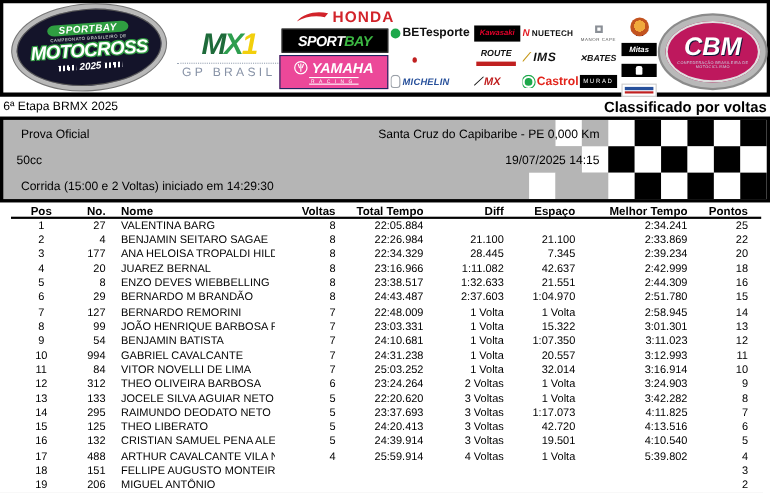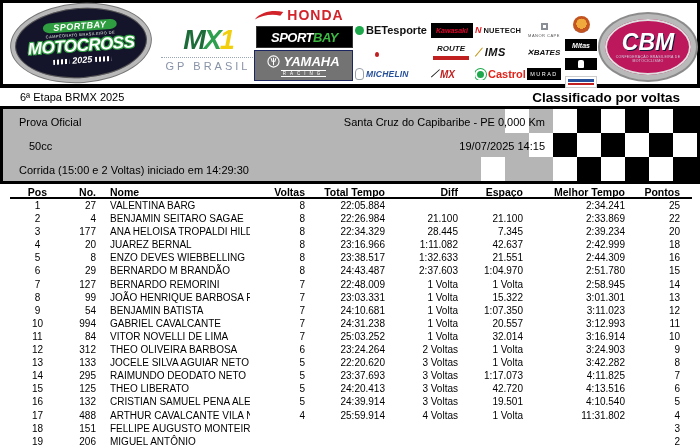--- a/index.html
+++ b/index.html
@@ -26,28 +26,28 @@
     background:repeating-linear-gradient(90deg,#fff 0 2px,#14142a 2px 4px); }
 
   
   .mx1 { position:absolute; left:158px; top:24px; width:94px; text-align:center; }
   .mx1-word { font-size:27px; font-weight:800; font-style:italic; line-height:1; letter-spacing:-2px; }
   .mx1-m { color:#1e6b3a; } .mx1-x { color:#2e9e4f; } .mx1-one { color:#f2cf0c; }
   .mx1-sub { margin-top:3px; padding-top:2px; border-top:1px dotted #9aa5b5; color:#8792a6;
     font-size:11px; letter-spacing:3px; }
 
   
-  .honda { position:absolute; left:245px; top:3px; width:102px; height:18px;
+  .honda { position:absolute; left:260px; top:3px; width:102px; height:18px;
     display:flex; align-items:center; justify-content:center; gap:3px; }
   .honda-word { color:#d2232a; font-weight:800; font-size:14px; letter-spacing:1px; }
   .sportbay-box { position:absolute; left:253px; top:23px; width:97px; height:22px; background:#000;
     display:flex; align-items:center; justify-content:center; border:1px solid #333; }
   .sportbay-box span { font-style:italic; font-weight:800; font-size:13px; letter-spacing:-.5px; }
   .sb-sport { color:#fff; } .sb-bay { color:#3cb843; }
-  .yamaha-box { position:absolute; left:251px; top:47px; width:99px; height:31px; background:#737373;
+  .yamaha-box { position:absolute; left:251px; top:47px; width:99px; height:31px; background:#ec4899;
     display:flex; flex-direction:column; align-items:center; justify-content:center; border:1px solid #1c2660; }
   .yamaha-row { display:flex; align-items:center; gap:3px; }
   .yamaha-word { color:#fff; font-weight:800; font-size:13px; font-style:italic; letter-spacing:0; }
   .yamaha-sub { color:#fff; font-size:4.5px; letter-spacing:4px; margin-top:1px;
     border-top:1px solid #fff; border-bottom:1px solid #fff; padding:0 2px; }
 
   
   .sponsors { position:absolute; left:352px; top:16px; width:208px; height:66px;
     display:grid; grid-template-columns:76px 44px 52px 36px; grid-auto-rows:22px; align-items:center; }
   .sp { display:flex; align-items:center; gap:2px; overflow:hidden; }
@@ -99,32 +99,32 @@
   .cbm { position:absolute; left:596px; top:7px; width:98px; height:74px; display:flex; align-items:center; justify-content:center; }
   .cbm-oval { width:96px; height:66px; border-radius:50%; background:#be185d;
     border:5px solid #b9b9b9; box-shadow:0 0 0 2px #8b8b8b, inset 0 0 0 2px #dfdfdf;
     display:flex; flex-direction:column; align-items:center; justify-content:center; }
   .cbm-word { color:#fff; font-size:23px; font-weight:800; font-style:italic; line-height:1;
     text-shadow:1px 1px 0 #0e1736; }
   .cbm-sub { color:#cdd3e4; font-size:3.5px; letter-spacing:.3px; margin-top:1px; text-align:center; }
 
   
   .titlebar { position:absolute; top:88px; left:0; width:700px; height:18px;
-    display:flex; align-items:center; justify-content:space-between; padding:0 20px; }
+    display:flex; align-items:center; justify-content:space-between; padding:0 3px; }
   .title-left { font-size:11px; }
   .title-right { font-size:13.5px; font-weight:bold; }
 
   
   .info-box { position:absolute; top:106px; left:0; width:700px; height:78px; background:#b5b5b5;
     border:3px solid #000; border-left-width:3px; border-right-width:3px; overflow:hidden; }
   .checker-flag { position:absolute; top:0; right:0; width:216px; height:72px;
     display:grid; grid-template-columns:repeat(9,24px); grid-template-rows:repeat(3,24px); }
   .info-text { position:absolute; font-size:11px; z-index:2; }
   .it-r1l { left:16px; top:7px; }
-  .it-r2l { left:26px; top:31px; }
+  .it-r2l { left:12px; top:31px; }
   .it-r3l { left:16px; top:55px; }
   .it-r1r { right:152px; top:7px; text-align:right; }
   .it-r2r { right:152px; top:31px; text-align:right; }
 
   
   .results { position:absolute; top:185px; left:10px; width:682px; }
   .trow { display:grid; grid-template-columns:55px 35px 150px 55px 80px 73px 65px 102px 57px;
     height:13.1px; line-height:13.1px; font-size:10px; }
   .trow.head { height:14px; line-height:14px; font-size:10.5px; font-weight:bold;
     border-bottom:2px solid #000; }
@@ -493,21 +493,21 @@
           <span class="c-pontos">5</span>
         </div>
         <div class="trow">
           <span class="c-pos">17</span>
           <span class="c-no">488</span>
           <span class="c-nome">ARTHUR CAVALCANTE VILA NOV</span>
           <span class="c-voltas">4</span>
           <span class="c-total">25:59.914</span>
           <span class="c-diff">4 Voltas</span>
           <span class="c-espaco">1 Volta</span>
-          <span class="c-melhor">11:31.802</span>
+          <span class="c-melhor">5:39.802</span>
           <span class="c-pontos">4</span>
         </div>
         <div class="trow">
           <span class="c-pos">18</span>
           <span class="c-no">151</span>
           <span class="c-nome">FELLIPE AUGUSTO MONTEIRO L</span>
           <span class="c-voltas"></span>
           <span class="c-total"></span>
           <span class="c-diff"></span>
           <span class="c-espaco"></span>

